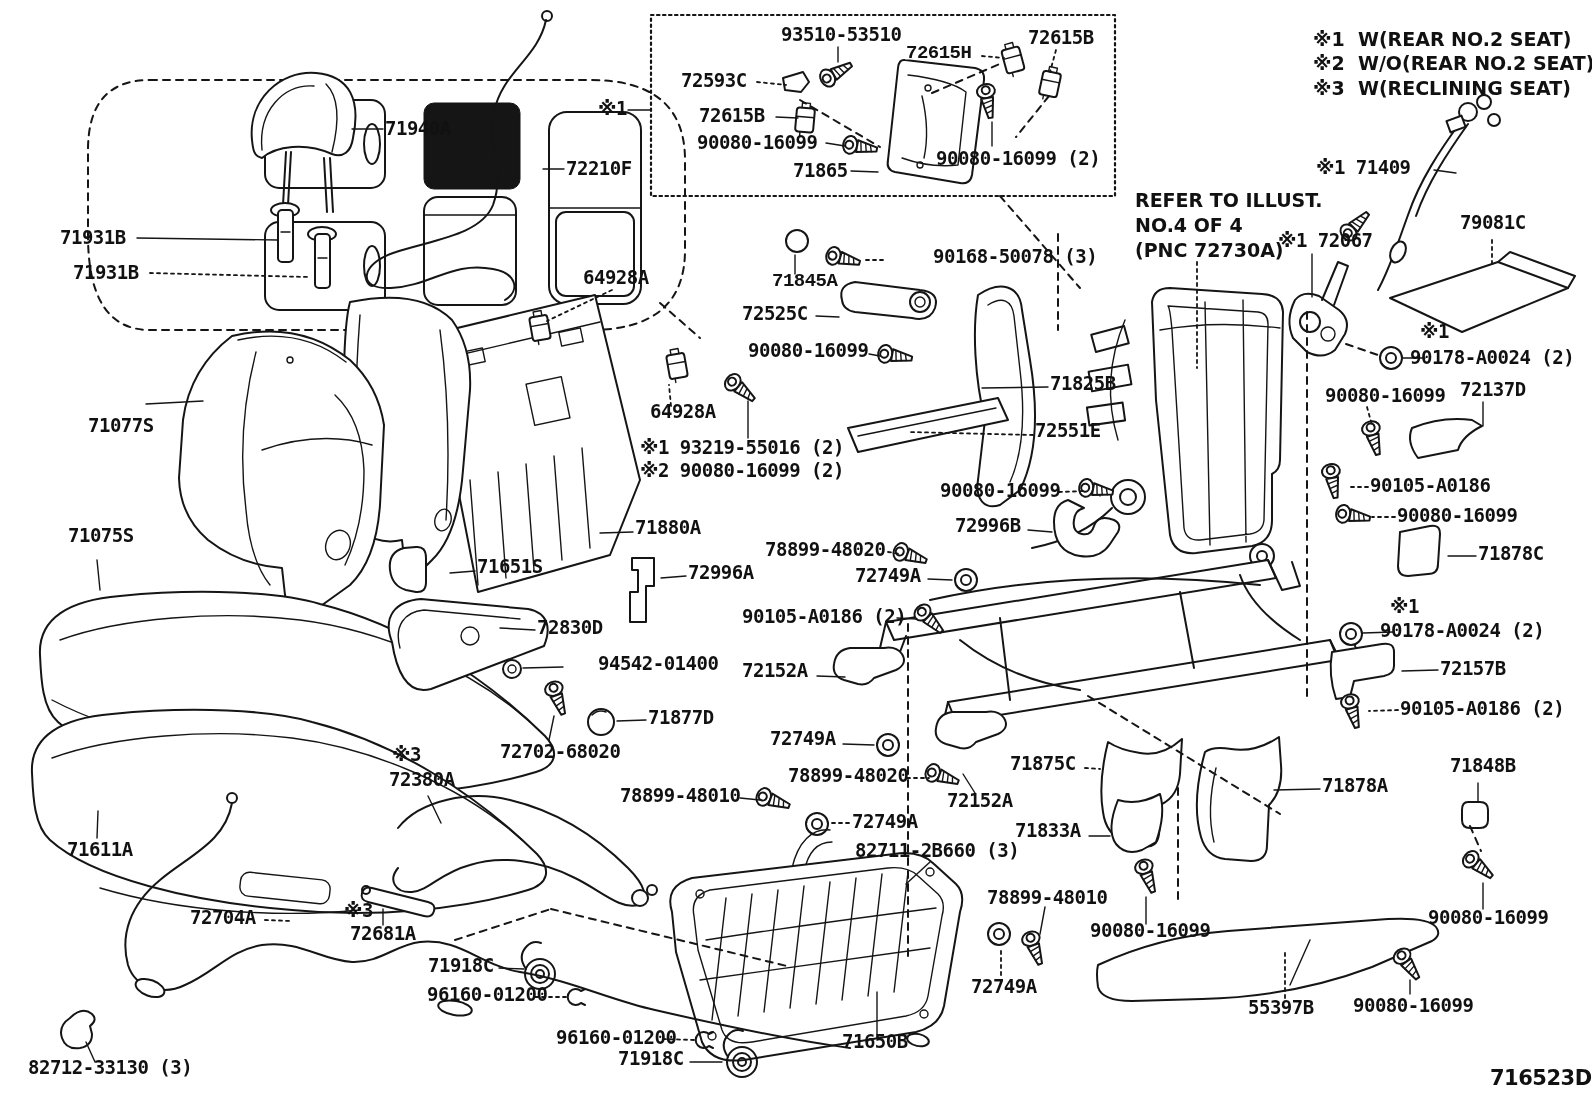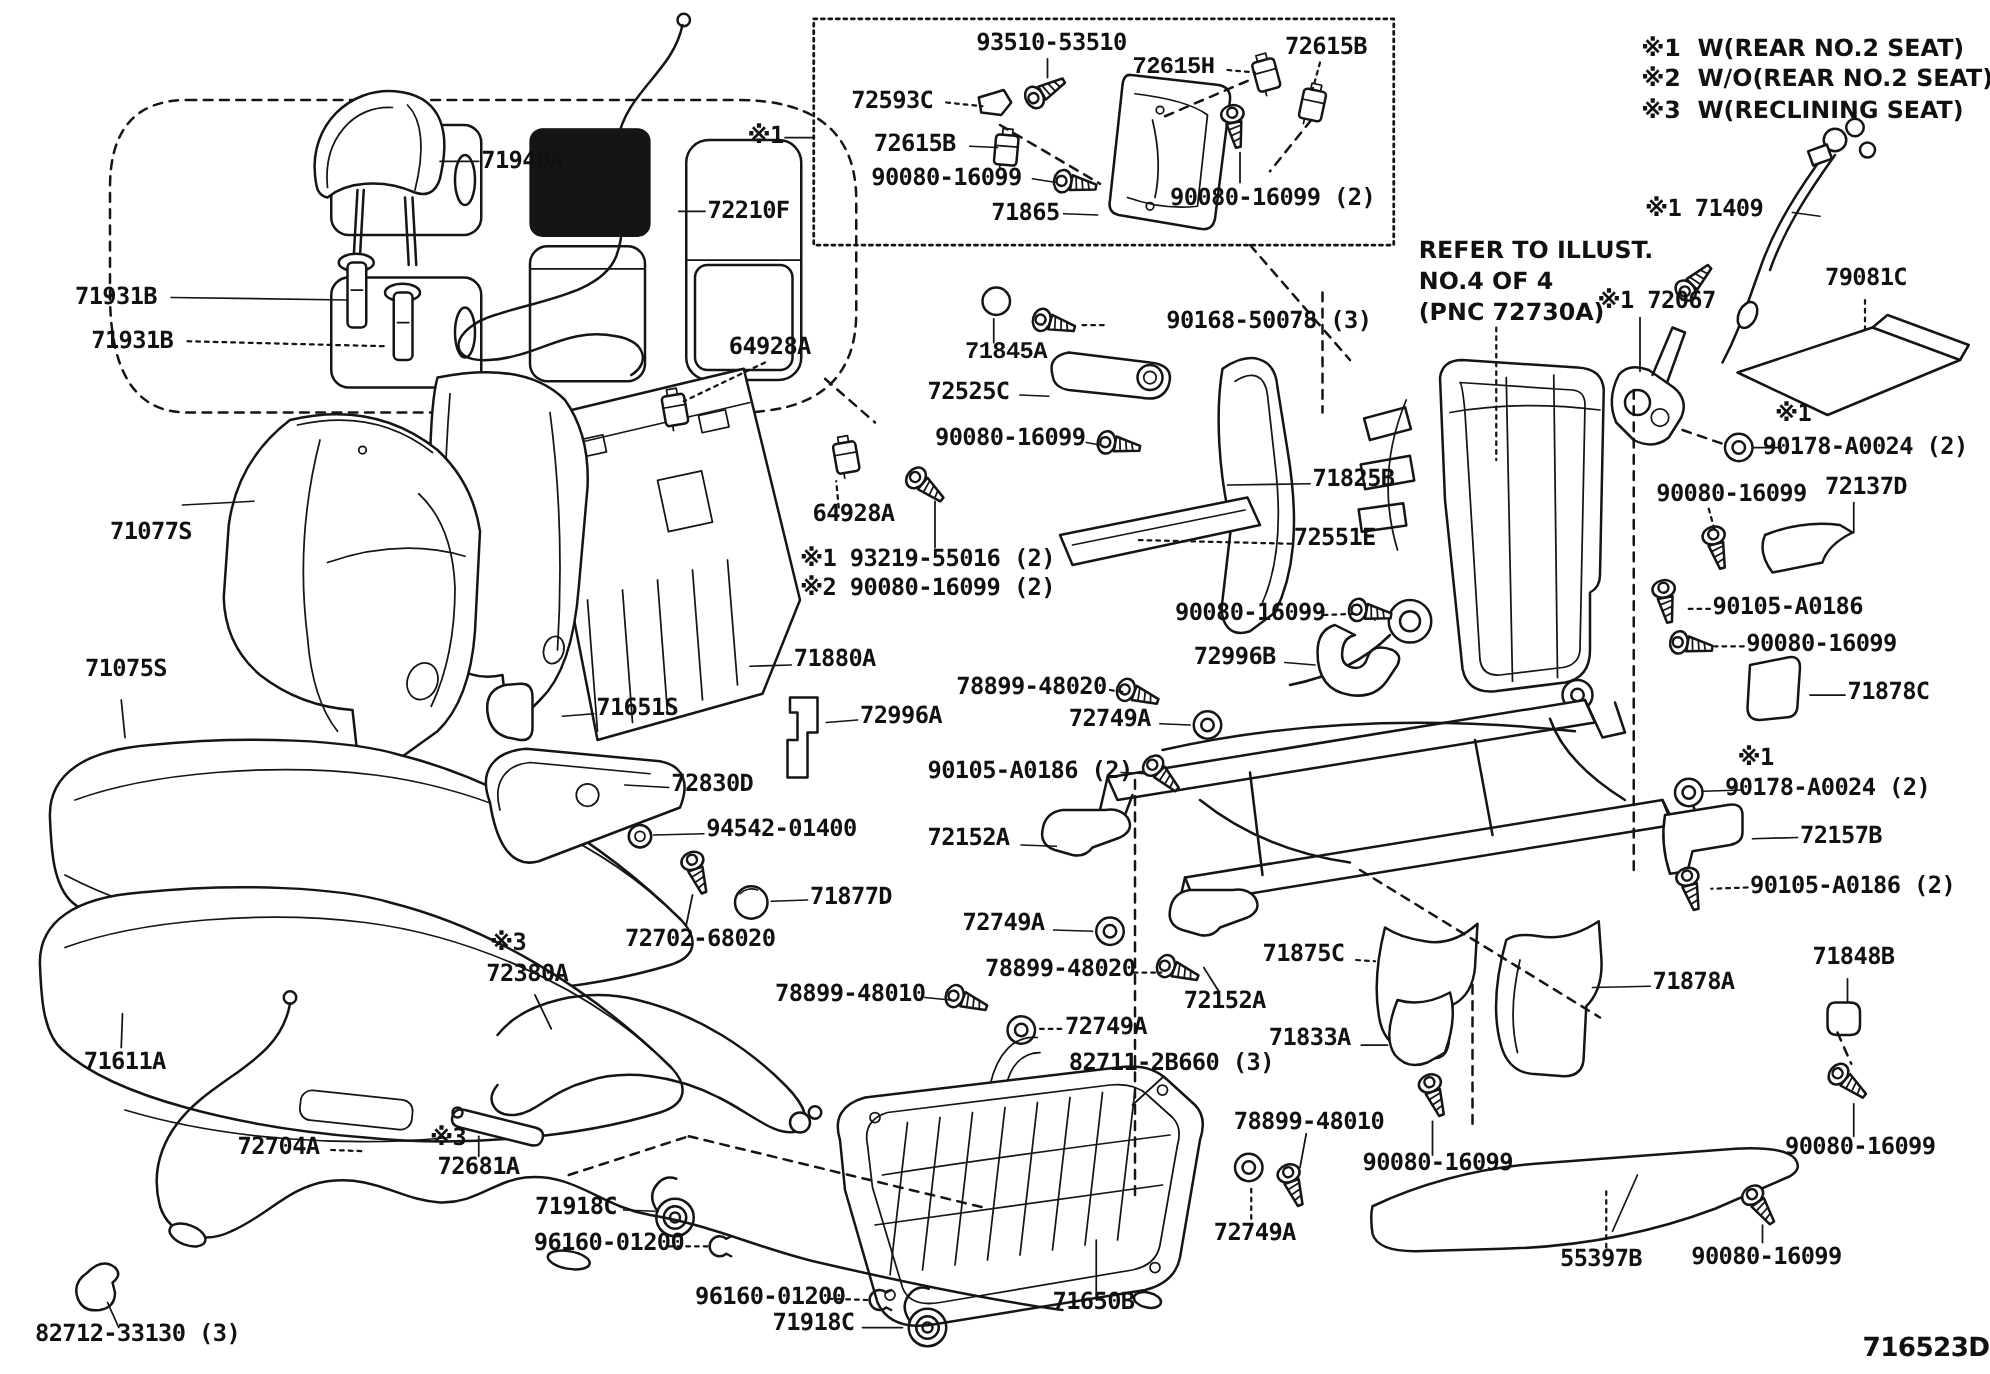--- a/index.html
+++ b/index.html
@@ -437,21 +437,21 @@
       <span class="label" style="left: 618px; top: 1049px;">71918C</span>
       <span class="label" style="left: 28px; top: 1058px;">82712-33130 (3)</span>
       <span class="label" style="left: 190px; top: 908px;">72704A</span>
       <span class="label" style="left: 344px; top: 901px;">※3</span>
       <span class="label" style="left: 350px; top: 924px;">72681A</span>
       <span class="label" style="left: 392px; top: 745px;">※3</span>
       <span class="label" style="left: 389px; top: 770px;">72380A</span>
       <span class="label" style="left: 477px; top: 557px;">71651S</span>
       <span class="label" style="left: 688px; top: 563px;">72996A</span>
       <span class="label" style="left: 537px; top: 618px;">72830D</span>
-      <span class="label" style="left: 565px; top: 654px;">94542-01400</span>
+      <span class="label" style="left: 598px; top: 654px;">94542-01400</span>
       <span class="label" style="left: 648px; top: 708px;">71877D</span>
       <span class="label" style="left: 500px; top: 742px;">72702-68020</span>
       <span class="label" style="left: 650px; top: 402px;">64928A</span>
       <span class="label" style="left: 640px; top: 438px;">※1 93219-55016 (2)</span>
       <span class="label" style="left: 640px; top: 461px;">※2 90080-16099 (2)</span>
       <span class="label" style="left: 635px; top: 518px;">71880A</span>
       <span class="label" style="left: 88px; top: 416px;">71077S</span>
       <span class="label" style="left: 68px; top: 526px;">71075S</span>
       <span class="label" style="left: 67px; top: 840px;">71611A</span>
       <span class="label note" style="left: 1313px; top: 28px;">※1  W(REAR NO.2 SEAT)</span>

